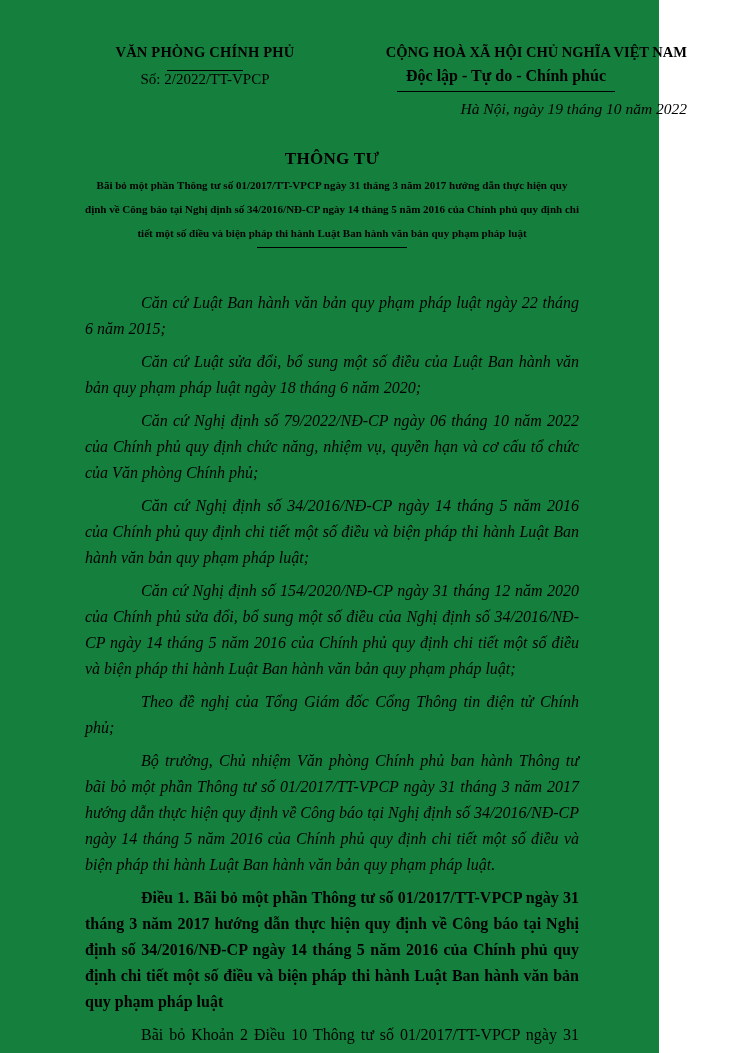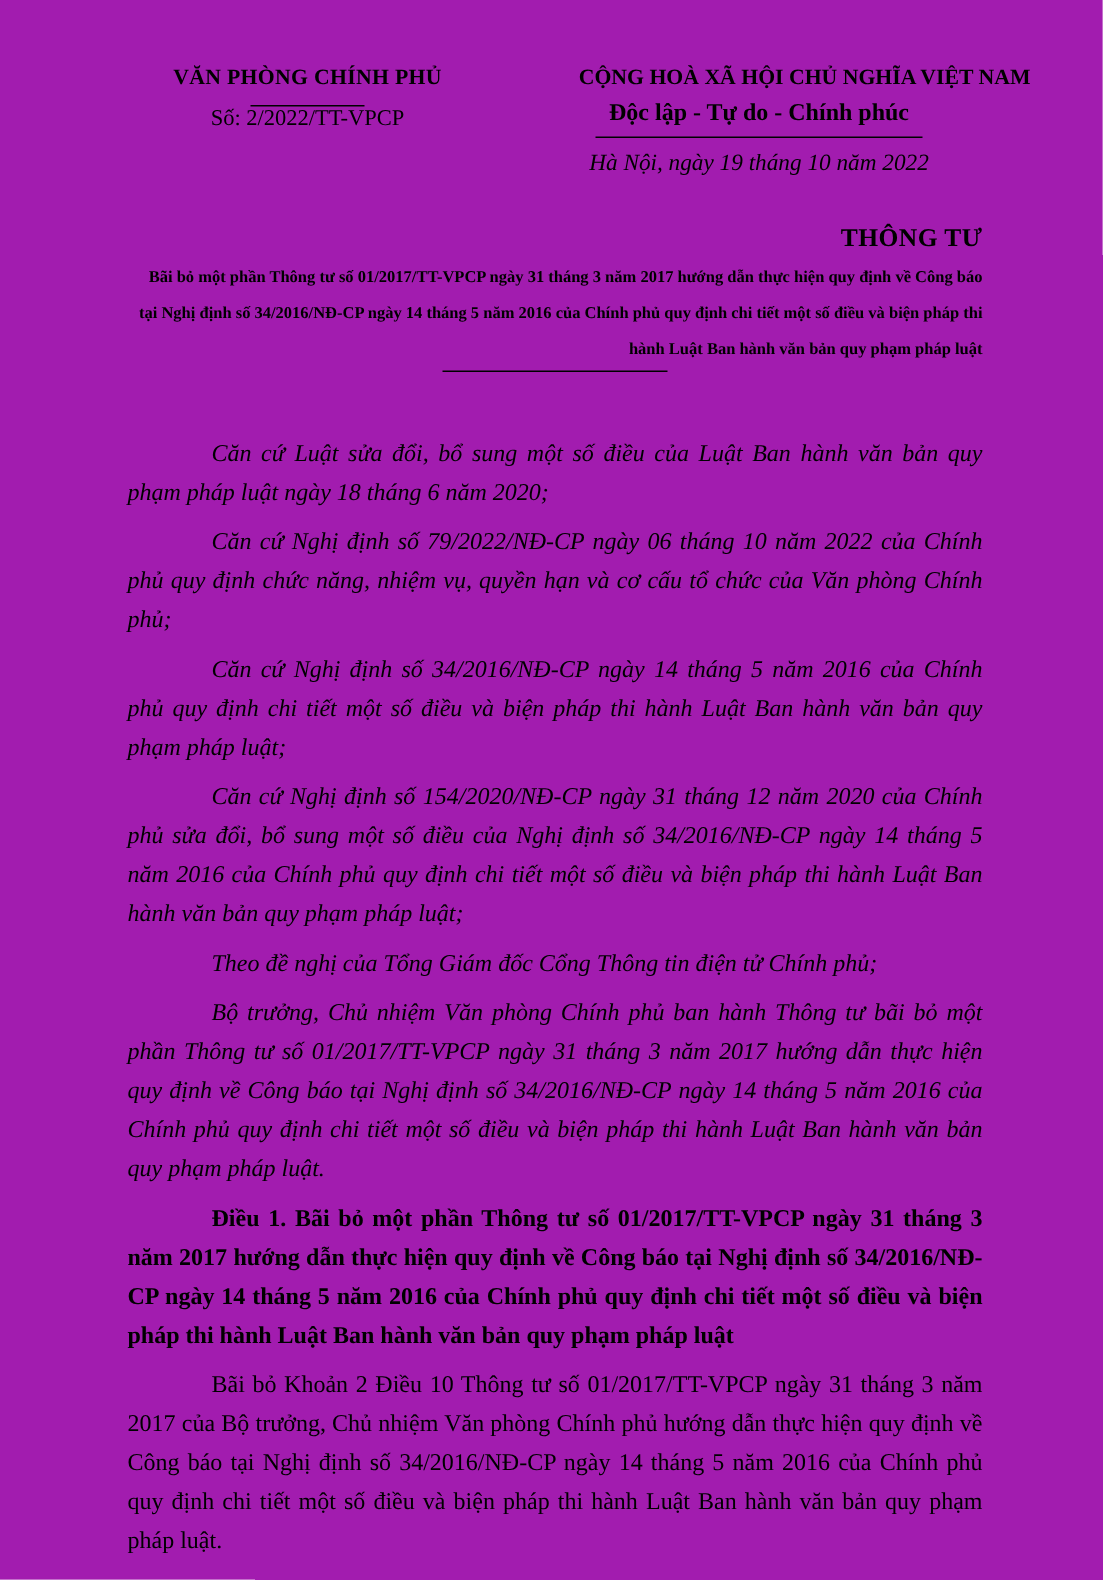--- a/index.html
+++ b/index.html
@@ -5,23 +5,23 @@
   * { margin: 0; padding: 0; box-sizing: border-box; }
   html, body { background: #ffffff; }
   body {
     width: 735px;
     height: 1053px;
     font-family: "Liberation Serif", "DejaVu Serif", serif;
     color: #000000;
     overflow: hidden;
   }
   .page {
-    width: 735px;
+    width: 659px;
     height: 1053px;
-    background: #a21caf;
+    background: #15803d;
     padding: 44px 80px 0 85px;
   }
 
   
   .doc-header {
     display: flex;
     justify-content: space-between;
     align-items: flex-start;
   }
   .header-left {
@@ -64,25 +64,26 @@
   .rule-motto {
     width: 218px;
     border-top: 1.6px solid #000;
     margin: 6px auto 0 auto;
   }
   .place-date {
     font-style: italic;
     font-size: 15.5px;
     margin-top: 8px;
     white-space: nowrap;
+    text-align: right;
   }
 
   
   .title-block {
-    text-align: right;
+    text-align: center;
     margin-top: 31px;
   }
   .doc-type {
     font-weight: bold;
     font-size: 17px;
     letter-spacing: 0.3px;
   }
   .doc-subject {
     font-weight: bold;
     font-size: 11px;
@@ -129,20 +130,21 @@
     </div>
   </div>
 
   <div class="title-block">
     <div class="doc-type">THÔNG TƯ</div>
     <div class="doc-subject">Bãi bỏ một phần Thông tư số 01/2017/TT-VPCP ngày 31 tháng 3 năm 2017 hướng dẫn thực hiện quy định về Công báo tại Nghị định số 34/2016/NĐ-CP ngày 14 tháng 5 năm 2016 của Chính phủ quy định chi tiết một số điều và biện pháp thi hành Luật Ban hành văn bản quy phạm pháp luật</div>
     <div class="rule-title"></div>
   </div>
 
   <div class="doc-body">
+    <p class="para italic">Căn cứ Luật Ban hành văn bản quy phạm pháp luật ngày 22 tháng 6 năm 2015;</p>
     <p class="para italic">Căn cứ Luật sửa đổi, bổ sung một số điều của Luật Ban hành văn bản quy phạm pháp luật ngày 18 tháng 6 năm 2020;</p>
     <p class="para italic">Căn cứ Nghị định số 79/2022/NĐ-CP ngày 06 tháng 10 năm 2022 của Chính phủ quy định chức năng, nhiệm vụ, quyền hạn và cơ cấu tổ chức của Văn phòng Chính phủ;</p>
     <p class="para italic">Căn cứ Nghị định số 34/2016/NĐ-CP ngày 14 tháng 5 năm 2016 của Chính phủ quy định chi tiết một số điều và biện pháp thi hành Luật Ban hành văn bản quy phạm pháp luật;</p>
     <p class="para italic">Căn cứ Nghị định số 154/2020/NĐ-CP ngày 31 tháng 12 năm 2020 của Chính phủ sửa đổi, bổ sung một số điều của Nghị định số 34/2016/NĐ-CP ngày 14 tháng 5 năm 2016 của Chính phủ quy định chi tiết một số điều và biện pháp thi hành Luật Ban hành văn bản quy phạm pháp luật;</p>
     <p class="para italic">Theo đề nghị của Tổng Giám đốc Cổng Thông tin điện tử Chính phủ;</p>
     <p class="para italic">Bộ trưởng, Chủ nhiệm Văn phòng Chính phủ ban hành Thông tư bãi bỏ một phần Thông tư số 01/2017/TT-VPCP ngày 31 tháng 3 năm 2017 hướng dẫn thực hiện quy định về Công báo tại Nghị định số 34/2016/NĐ-CP ngày 14 tháng 5 năm 2016 của Chính phủ quy định chi tiết một số điều và biện pháp thi hành Luật Ban hành văn bản quy phạm pháp luật.</p>
     <p class="para bold">Điều 1. Bãi bỏ một phần Thông tư số 01/2017/TT-VPCP ngày 31 tháng 3 năm 2017 hướng dẫn thực hiện quy định về Công báo tại Nghị định số 34/2016/NĐ-CP ngày 14 tháng 5 năm 2016 của Chính phủ quy định chi tiết một số điều và biện pháp thi hành Luật Ban hành văn bản quy phạm pháp luật</p>
     <p class="para">Bãi bỏ Khoản 2 Điều 10 Thông tư số 01/2017/TT-VPCP ngày 31 tháng 3 năm 2017 của Bộ trưởng, Chủ nhiệm Văn phòng Chính phủ hướng dẫn thực hiện quy định về Công báo tại Nghị định số 34/2016/NĐ-CP ngày 14 tháng 5 năm 2016 của Chính phủ quy định chi tiết một số điều và biện pháp thi hành Luật Ban hành văn bản quy phạm pháp luật.</p>
   </div>
 

